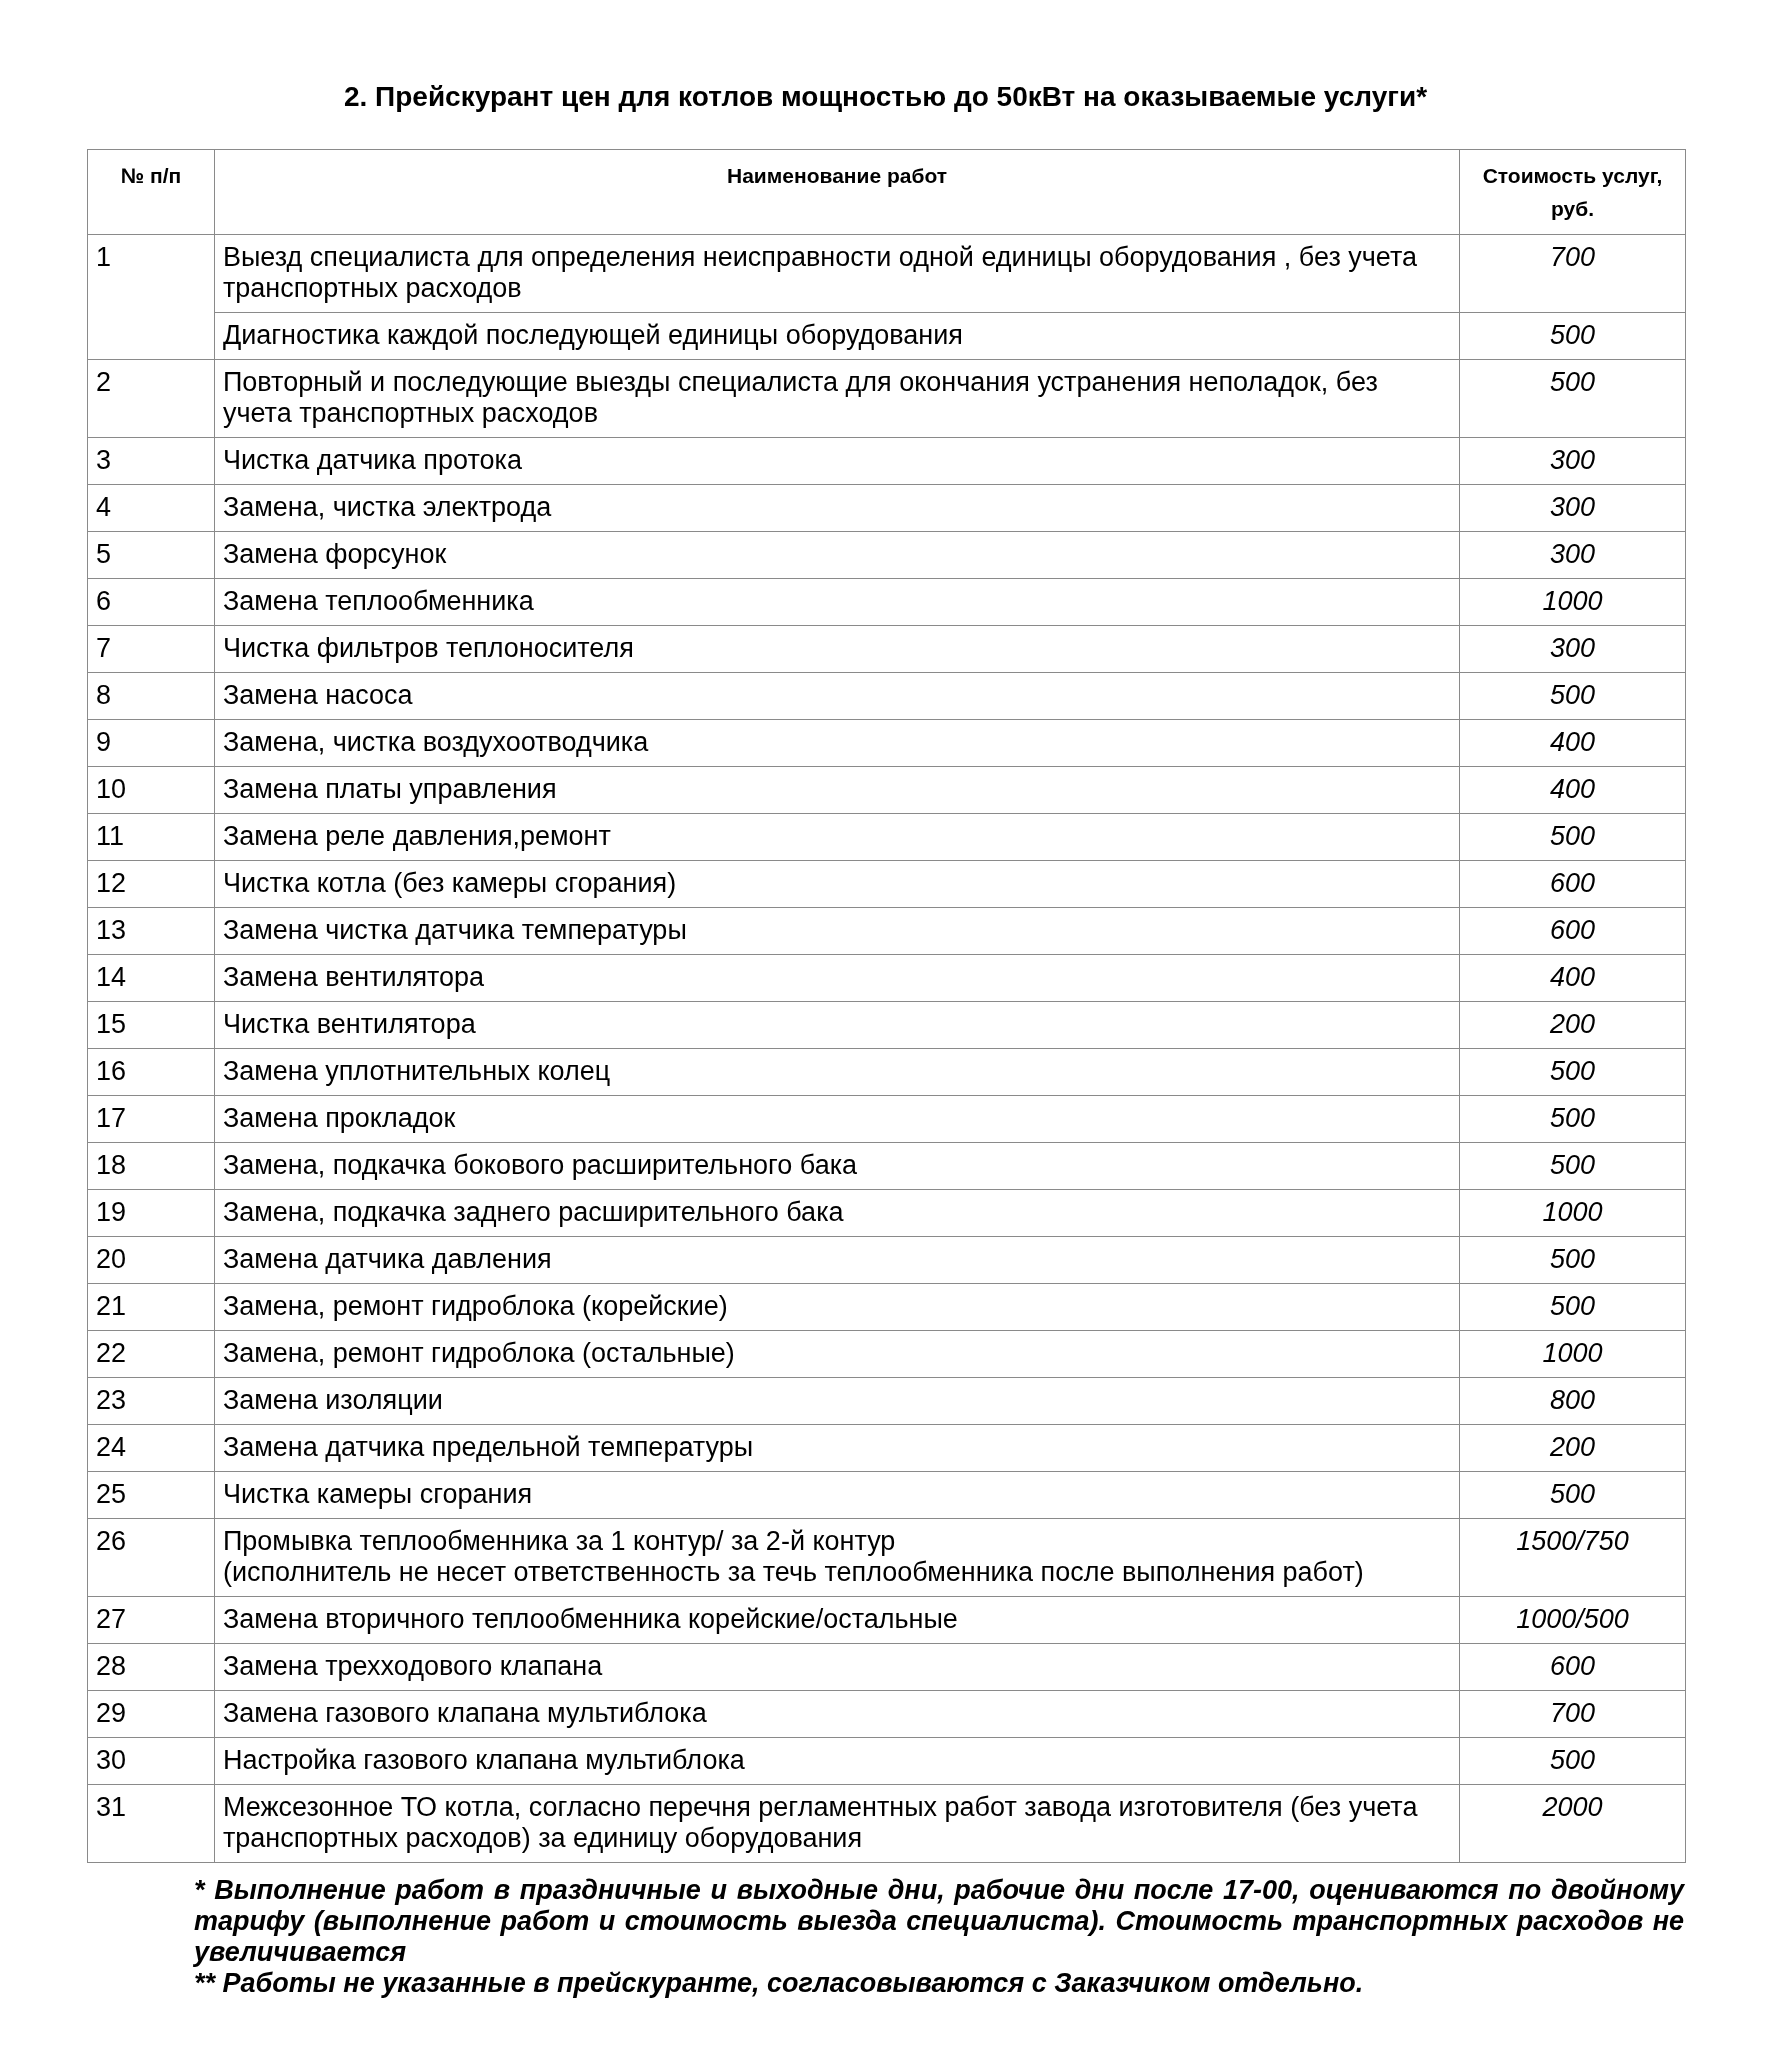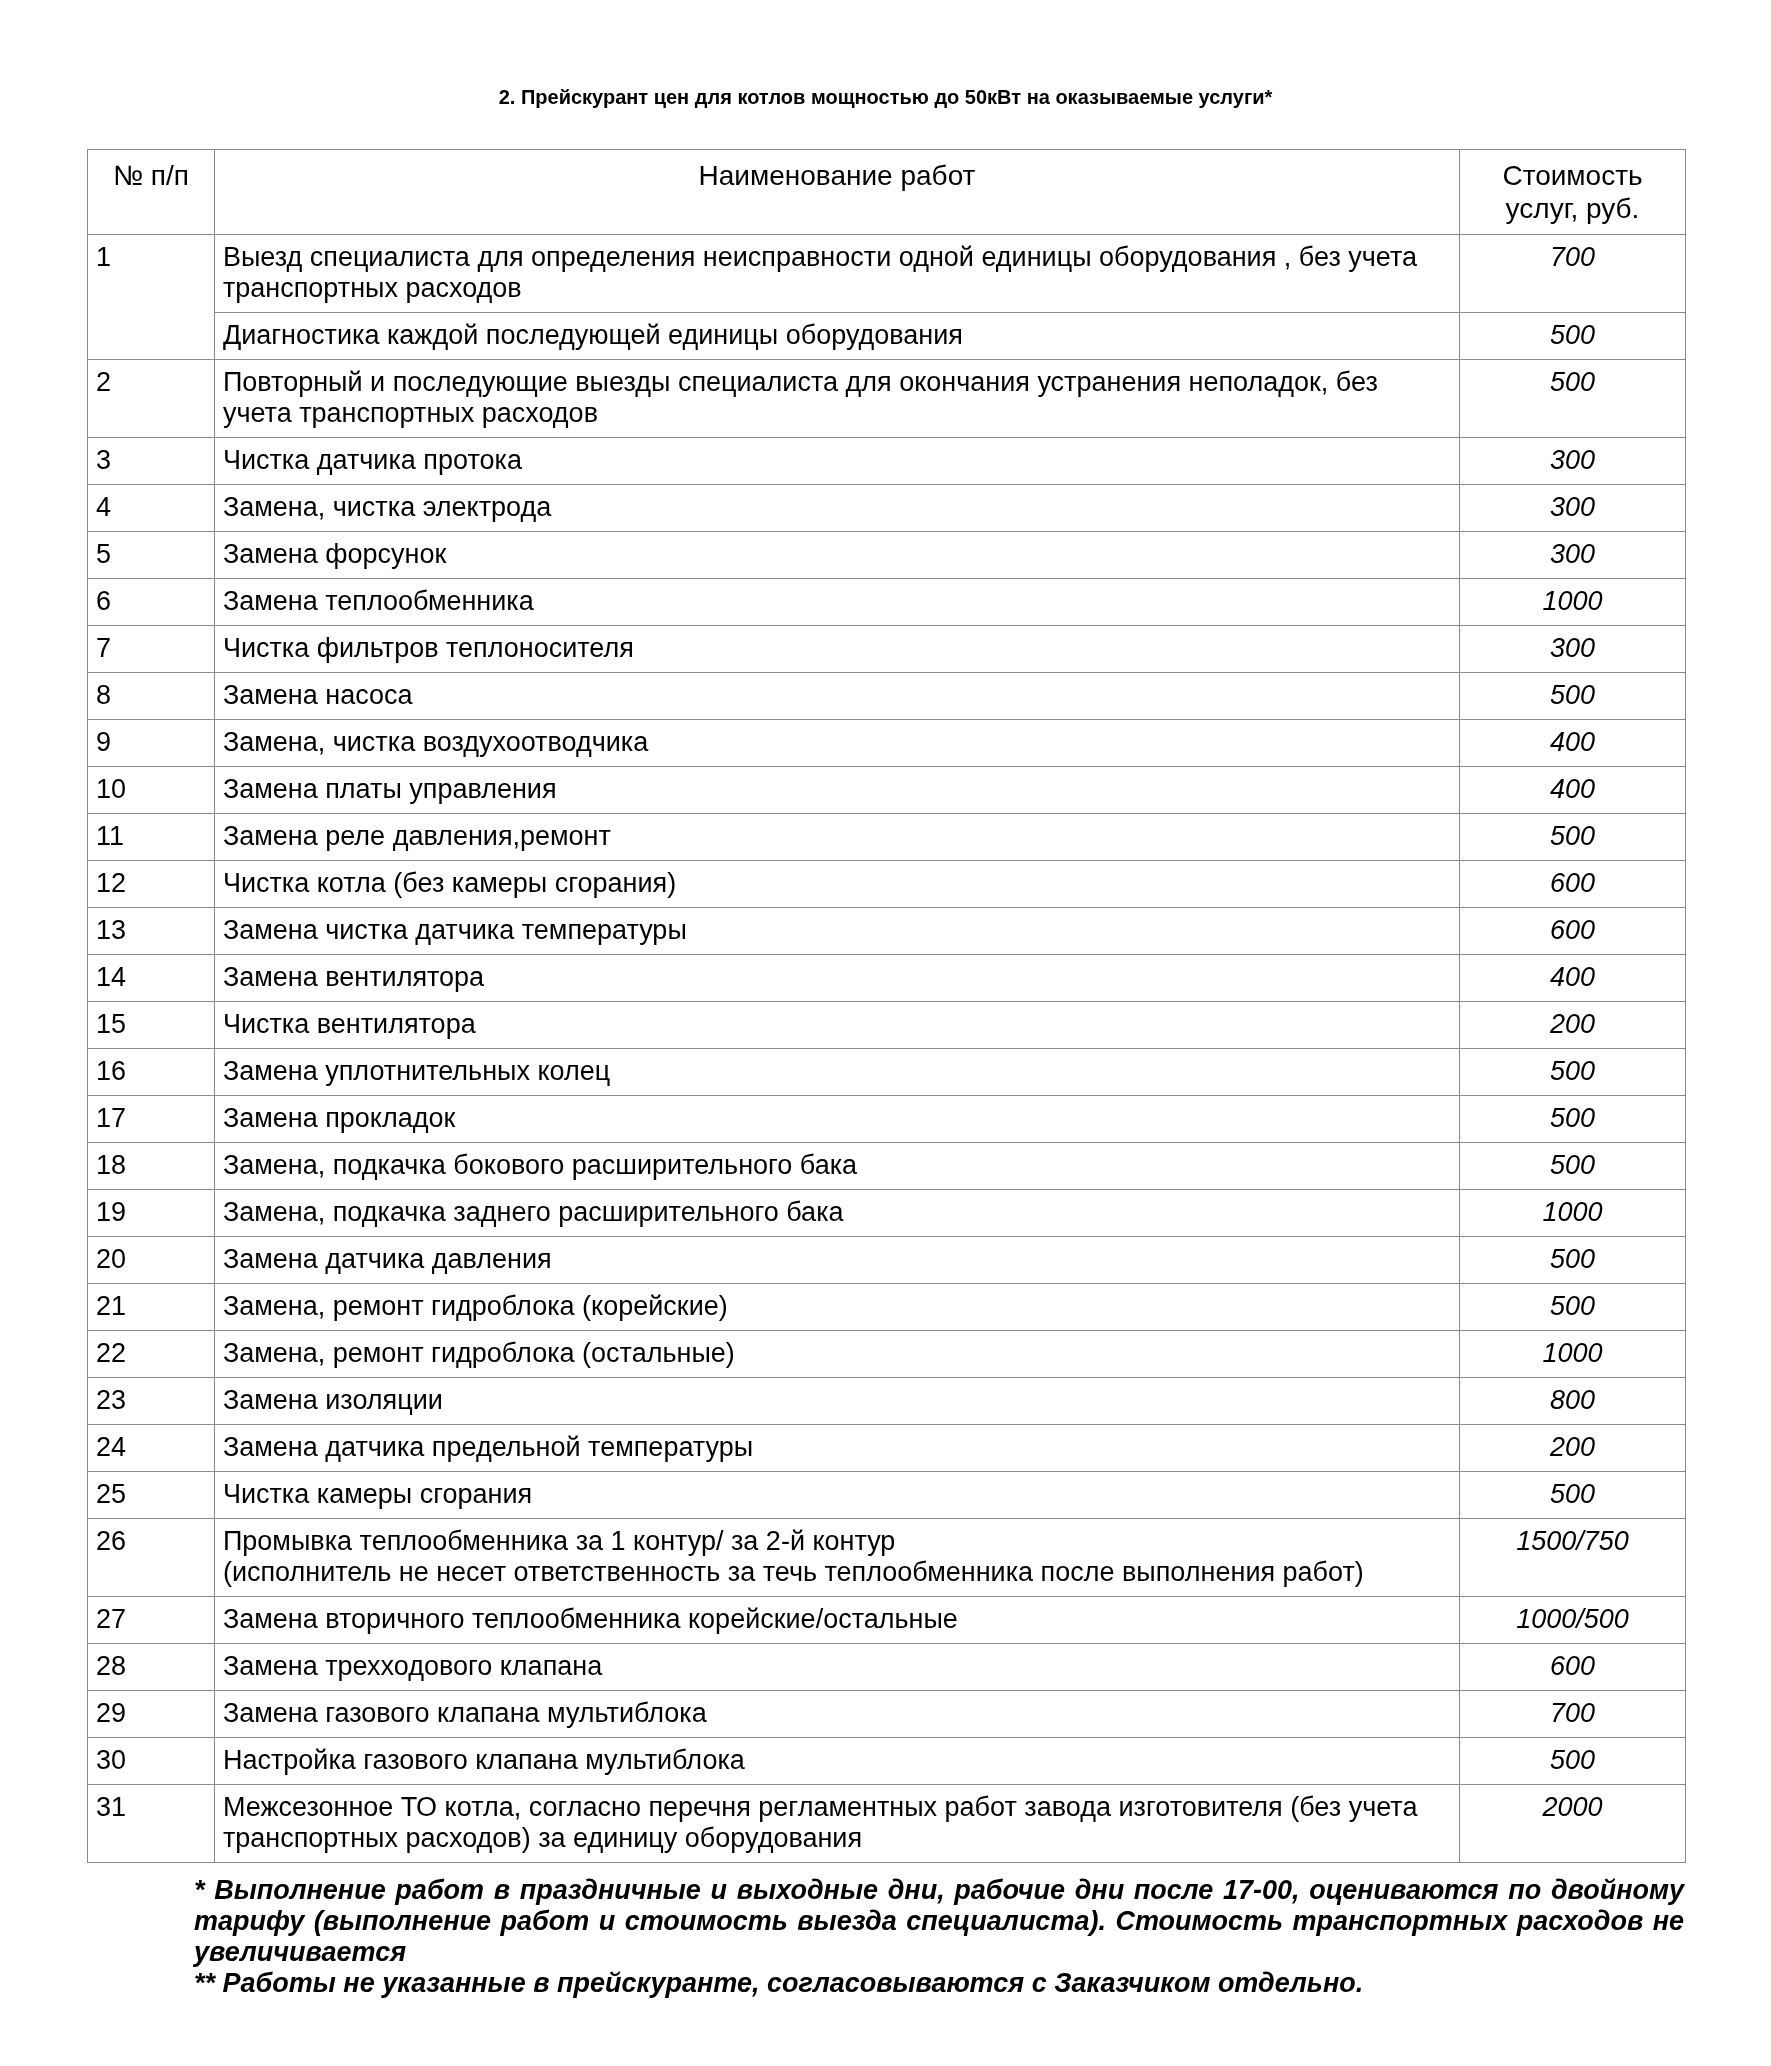--- a/index.html
+++ b/index.html
@@ -15,21 +15,21 @@
       font-family: "Liberation Sans", "DejaVu Sans", sans-serif;
       color: #000000;
     }
     .page-title {
       position: absolute;
       left: 0;
       width: 1771px;
       top: 80px;
       text-align: center;
       font-weight: bold;
-      font-size: 20px;
+      font-size: 28px;
       line-height: 34px;
     }
     table.price-table {
       position: absolute;
       left: 87px;
       top: 149px;
       width: 1597px;
       border-collapse: collapse;
       table-layout: fixed;
       font-size: 27px;
@@ -39,25 +39,25 @@
     table.price-table col.c-name { width: 1245px; }
     table.price-table col.c-price { width: 226px; }
     table.price-table th,
     table.price-table td {
       border: 1.4px solid #8a8a8a;
       vertical-align: top;
       padding: 7.1px 7.9px 7.9px 7.9px;
       font-weight: normal;
     }
     table.price-table thead th {
-      font-weight: normal;
+      font-weight: bold;
       text-align: center;
       height: 67px;
       padding-top: 9.3px;
-      font-size: 28px;
+      font-size: 21px;
       line-height: 33px;
     }
     table.price-table thead th.h-num {
       text-align: center;
     }
     td.cell-num {
       text-align: left;
     }
     td.cell-name {
       text-align: left;

